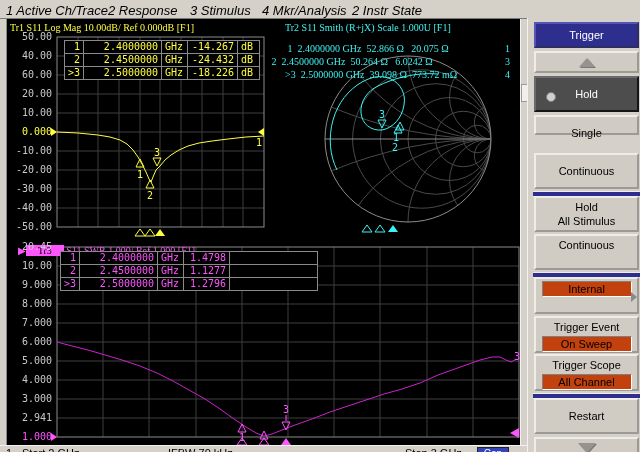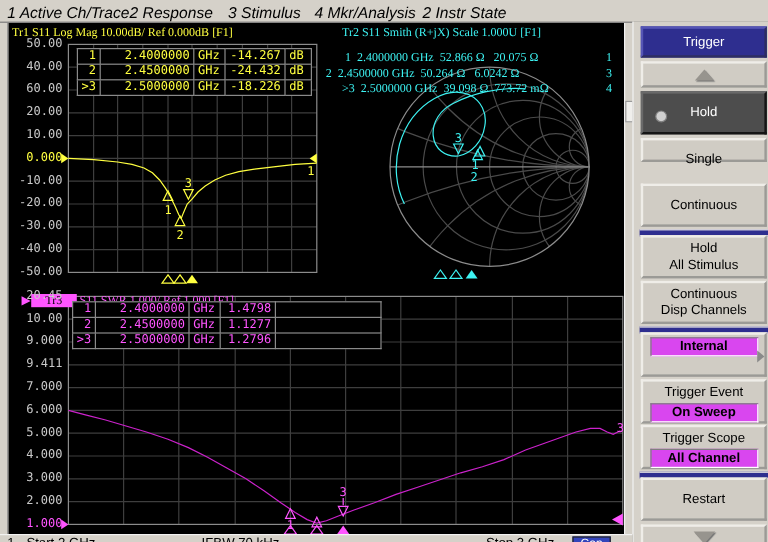--- a/index.html
+++ b/index.html
@@ -33,22 +33,22 @@
   .clipfrag{width:7px;overflow:hidden;z-index:2;color:#3df2f2;}
 
   
   .panel{left:527px;top:18px;width:113px;height:434px;background:#d5d1c9;z-index:5;border-left:1px solid #f2f2f2;}
   .skey{position:absolute;left:6px;width:105px;background:#d0ccc4;border:2px outset #efede8;
         font-size:11px;color:#000;text-align:center;box-sizing:border-box;}
   .skey .l1{display:block;margin-top:2px;} .skey .l2{display:block;}
   .sktitle{background:#2e2e8f;color:#fff;border:2px outset #5555b5;}
   .skdark{background:#4d4d4d;color:#fff;border:2px outset #6a6a6a;}
   .sep{position:absolute;left:5px;width:107px;height:4px;background:#2e2e8f;border-top:1px solid #efede8;border-bottom:1px solid #efede8;}
-  .inset{display:block;margin:2px auto 0;width:88px;height:14px;line-height:14px;background:#d946ef;
-         border:1px solid;border-color:#7f7f7f #fff #fff #7f7f7f;font-size:11px;font-weight:bold;}
+  .inset{display:block;margin:2px auto 0;width:88px;height:14px;line-height:14px;background:#c2410c;
+         border:1px solid;border-color:#7f7f7f #fff #fff #7f7f7f;font-size:11px;}
   .radio{position:absolute;left:10px;top:14px;width:8px;height:8px;border-radius:50%;
          background:#d0d0d0;border:1px solid #808080;}
   .tri-up{width:0;height:0;border-left:8px solid transparent;border-right:8px solid transparent;
           border-bottom:9px solid #97948e;display:inline-block;margin-top:5px;filter:drop-shadow(1px 1px 0 #777);}
   .tri-down{width:0;height:0;border-left:9px solid transparent;border-right:9px solid transparent;
           border-top:10px solid #97948e;display:inline-block;margin-top:4px;filter:drop-shadow(1px 1px 0 #777);}
   .tri-right{position:absolute;right:0px;top:13px;width:0;height:0;
           border-top:5px solid transparent;border-bottom:5px solid transparent;border-left:6px solid #8a8a8a;}
 </style>
 </head>
@@ -164,27 +164,27 @@
   <div class="abs ylab yellow" style="left:6px;top:127px">0.000</div>
   <div class="abs ylab" style="left:6px;top:146px">-10.00</div>
   <div class="abs ylab" style="left:6px;top:165px">-20.00</div>
   <div class="abs ylab" style="left:6px;top:184px">-30.00</div>
   <div class="abs ylab" style="left:6px;top:203px">-40.00</div>
   <div class="abs ylab" style="left:6px;top:222px">-50.00</div>
 
   <div class="abs ylab" style="left:6px;top:242px">20.45</div>
   <div class="abs ylab" style="left:6px;top:261px">10.00</div>
   <div class="abs ylab" style="left:6px;top:280px">9.000</div>
-  <div class="abs ylab" style="left:6px;top:299px">9.411</div>
+  <div class="abs ylab" style="left:6px;top:299px">8.000</div>
   <div class="abs ylab" style="left:6px;top:318px">7.000</div>
   <div class="abs ylab" style="left:6px;top:337px">6.000</div>
   <div class="abs ylab" style="left:6px;top:356px">5.000</div>
   <div class="abs ylab" style="left:6px;top:375px">4.000</div>
   <div class="abs ylab" style="left:6px;top:394px">3.000</div>
-  <div class="abs ylab" style="left:6px;top:413px">2.000</div>
+  <div class="abs ylab" style="left:6px;top:413px">2.941</div>
   <div class="abs ylab magenta" style="left:6px;top:432px">1.000</div>
 
   <table class="mtable yellow" style="left:64px;top:40px">
     <colgroup>
         <col style="width:16px">
         <col style="width:78px">
         <col style="width:26px">
         <col style="width:50px">
         <col style="width:22px">
       </colgroup>
@@ -273,21 +273,20 @@
     </div>
     <div class="skey" style="top:97px;height:20px;line-height:32px">Single</div>
     <div class="skey" style="top:135px;height:36px;line-height:32px">Continuous</div>
     <div class="sep" style="top:173px"></div>
     <div class="skey" style="top:178px;height:36px;line-height:14px">
       <span class="l1">Hold</span>
         <span class="l2">All Stimulus</span>
     </div>
     <div class="skey" style="top:216px;height:36px;line-height:14px">
       <span class="l1">Continuous</span>
-        <span class="l2">Disp Channels</span>
     </div>
     <div class="sep" style="top:254px"></div>
     <div class="skey" style="top:259px;height:37px;line-height:14px">
         <span class="inset">Internal</span>
       <span class="tri-right"></span>
     </div>
     <div class="skey" style="top:336px;height:37px;line-height:14px">
       <span class="l1">Trigger Scope</span>
         <span class="inset">All Channel</span>
     </div>

